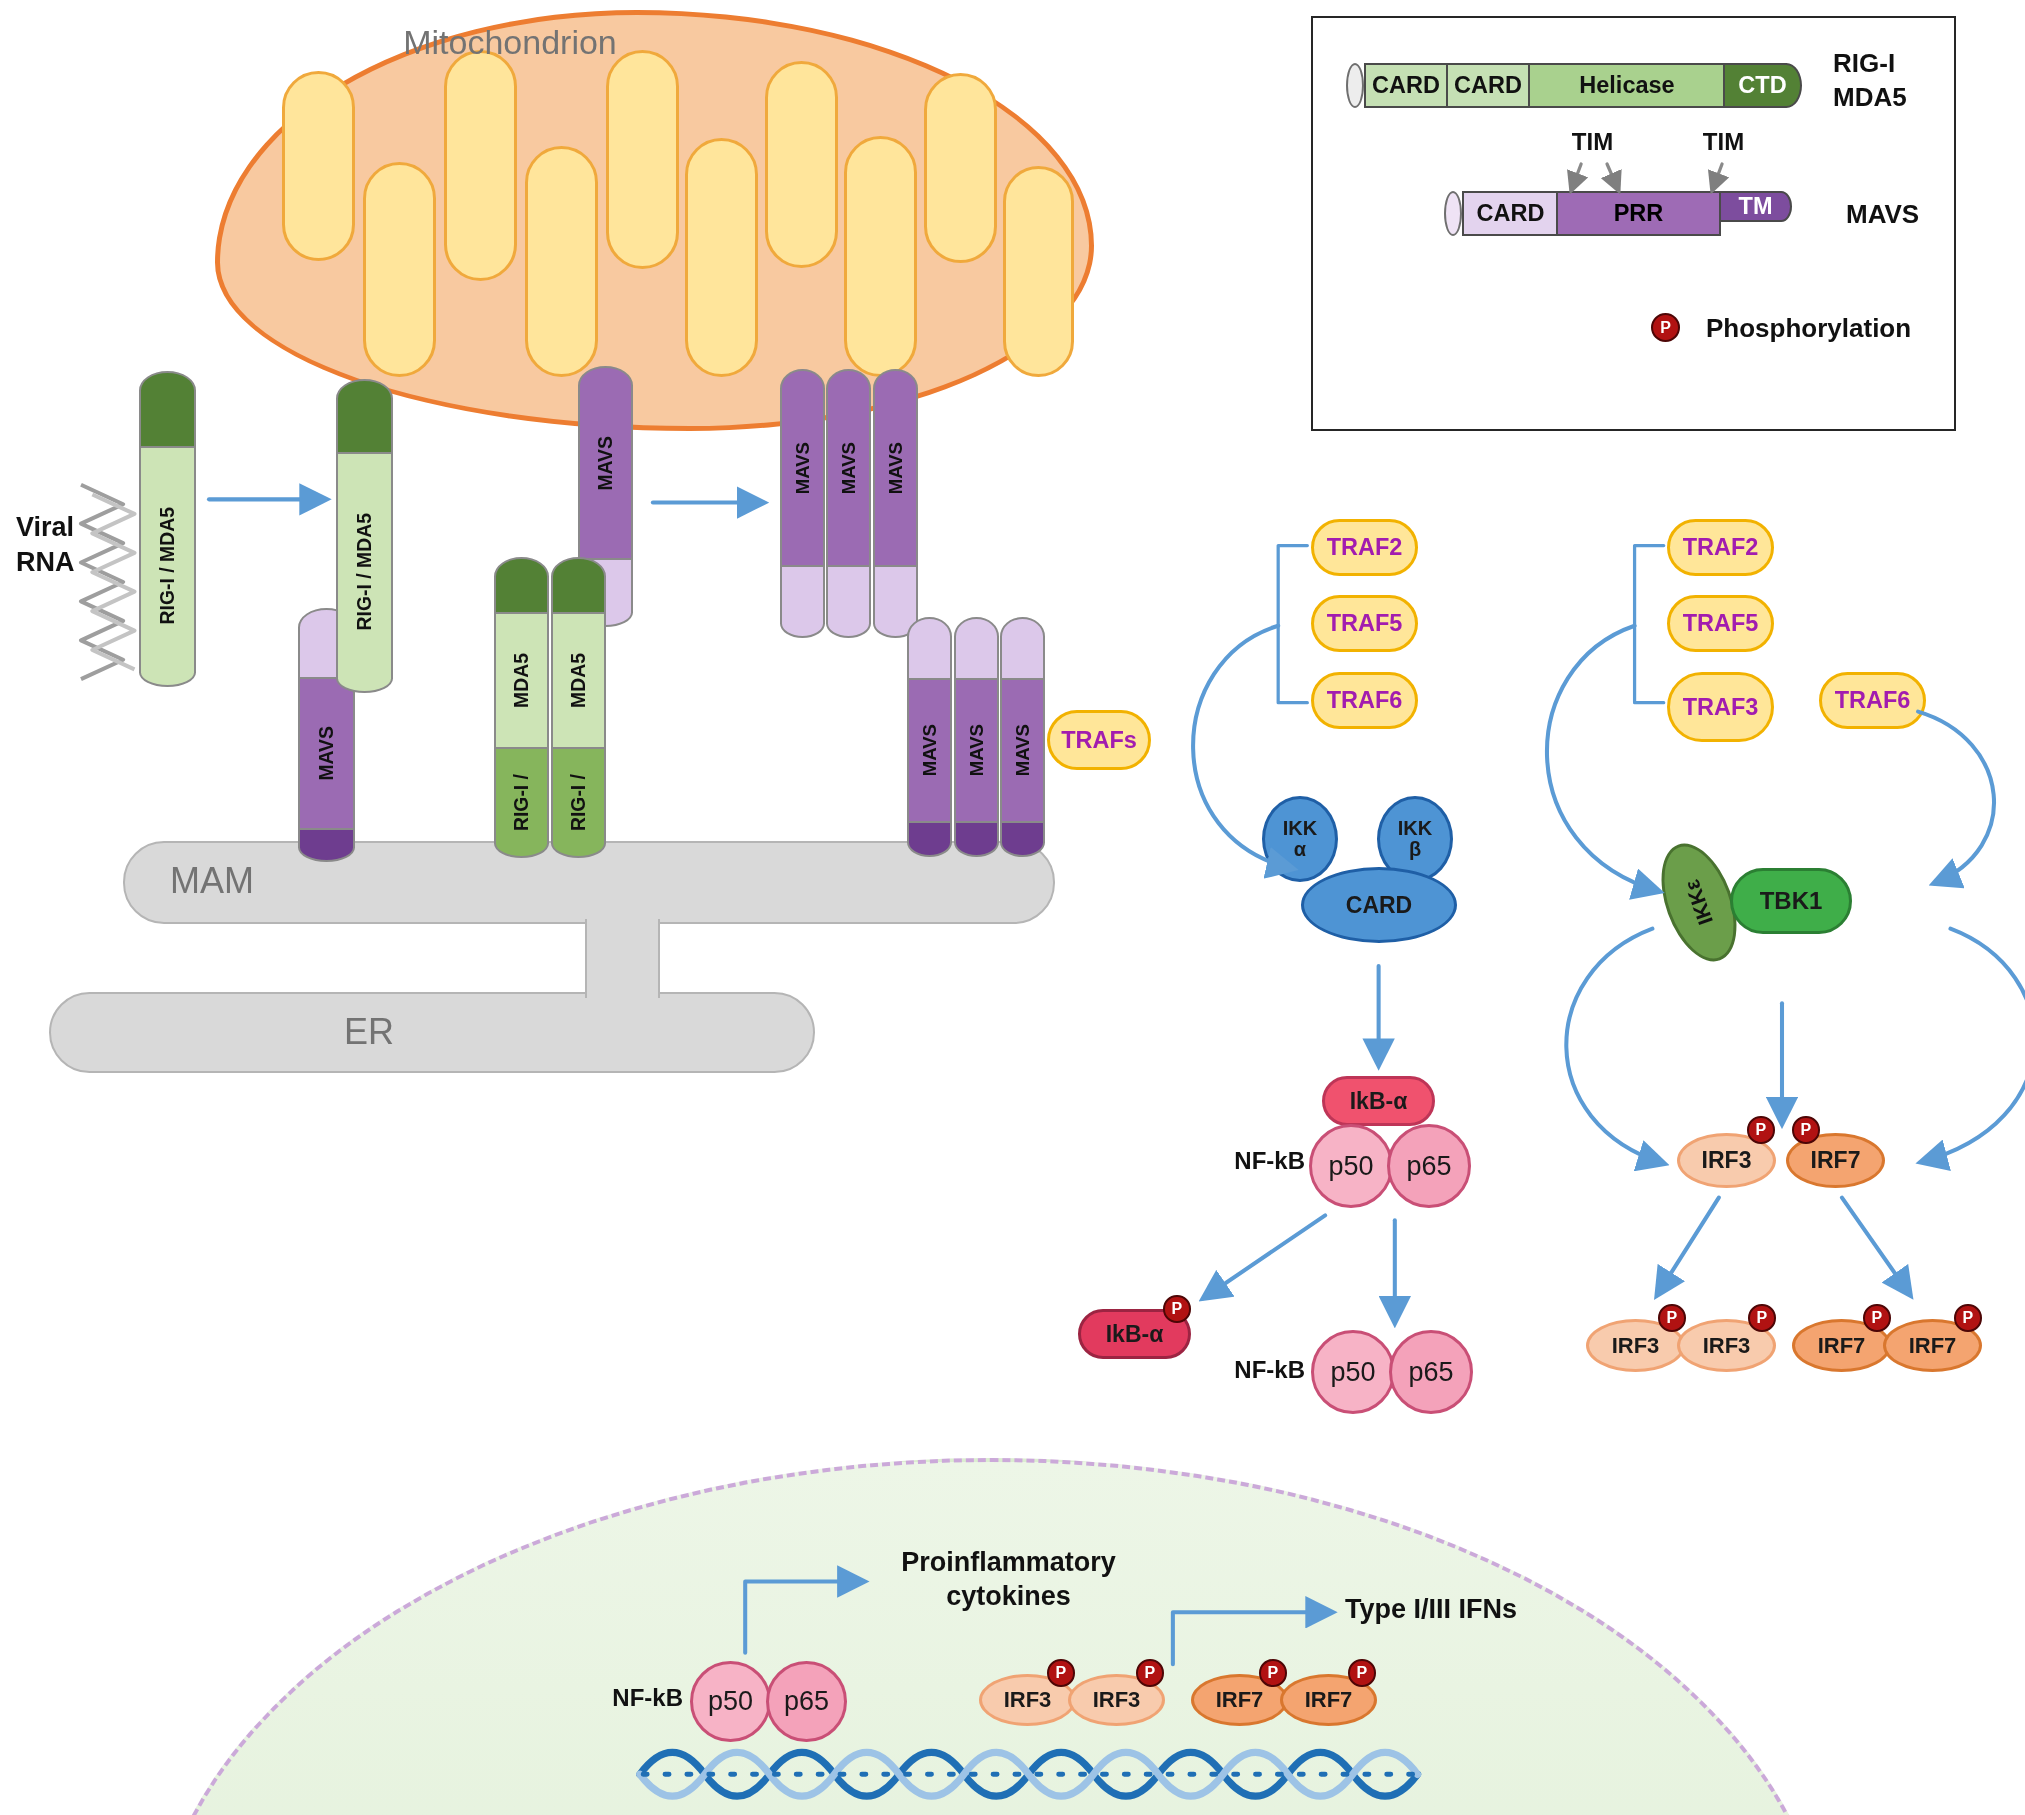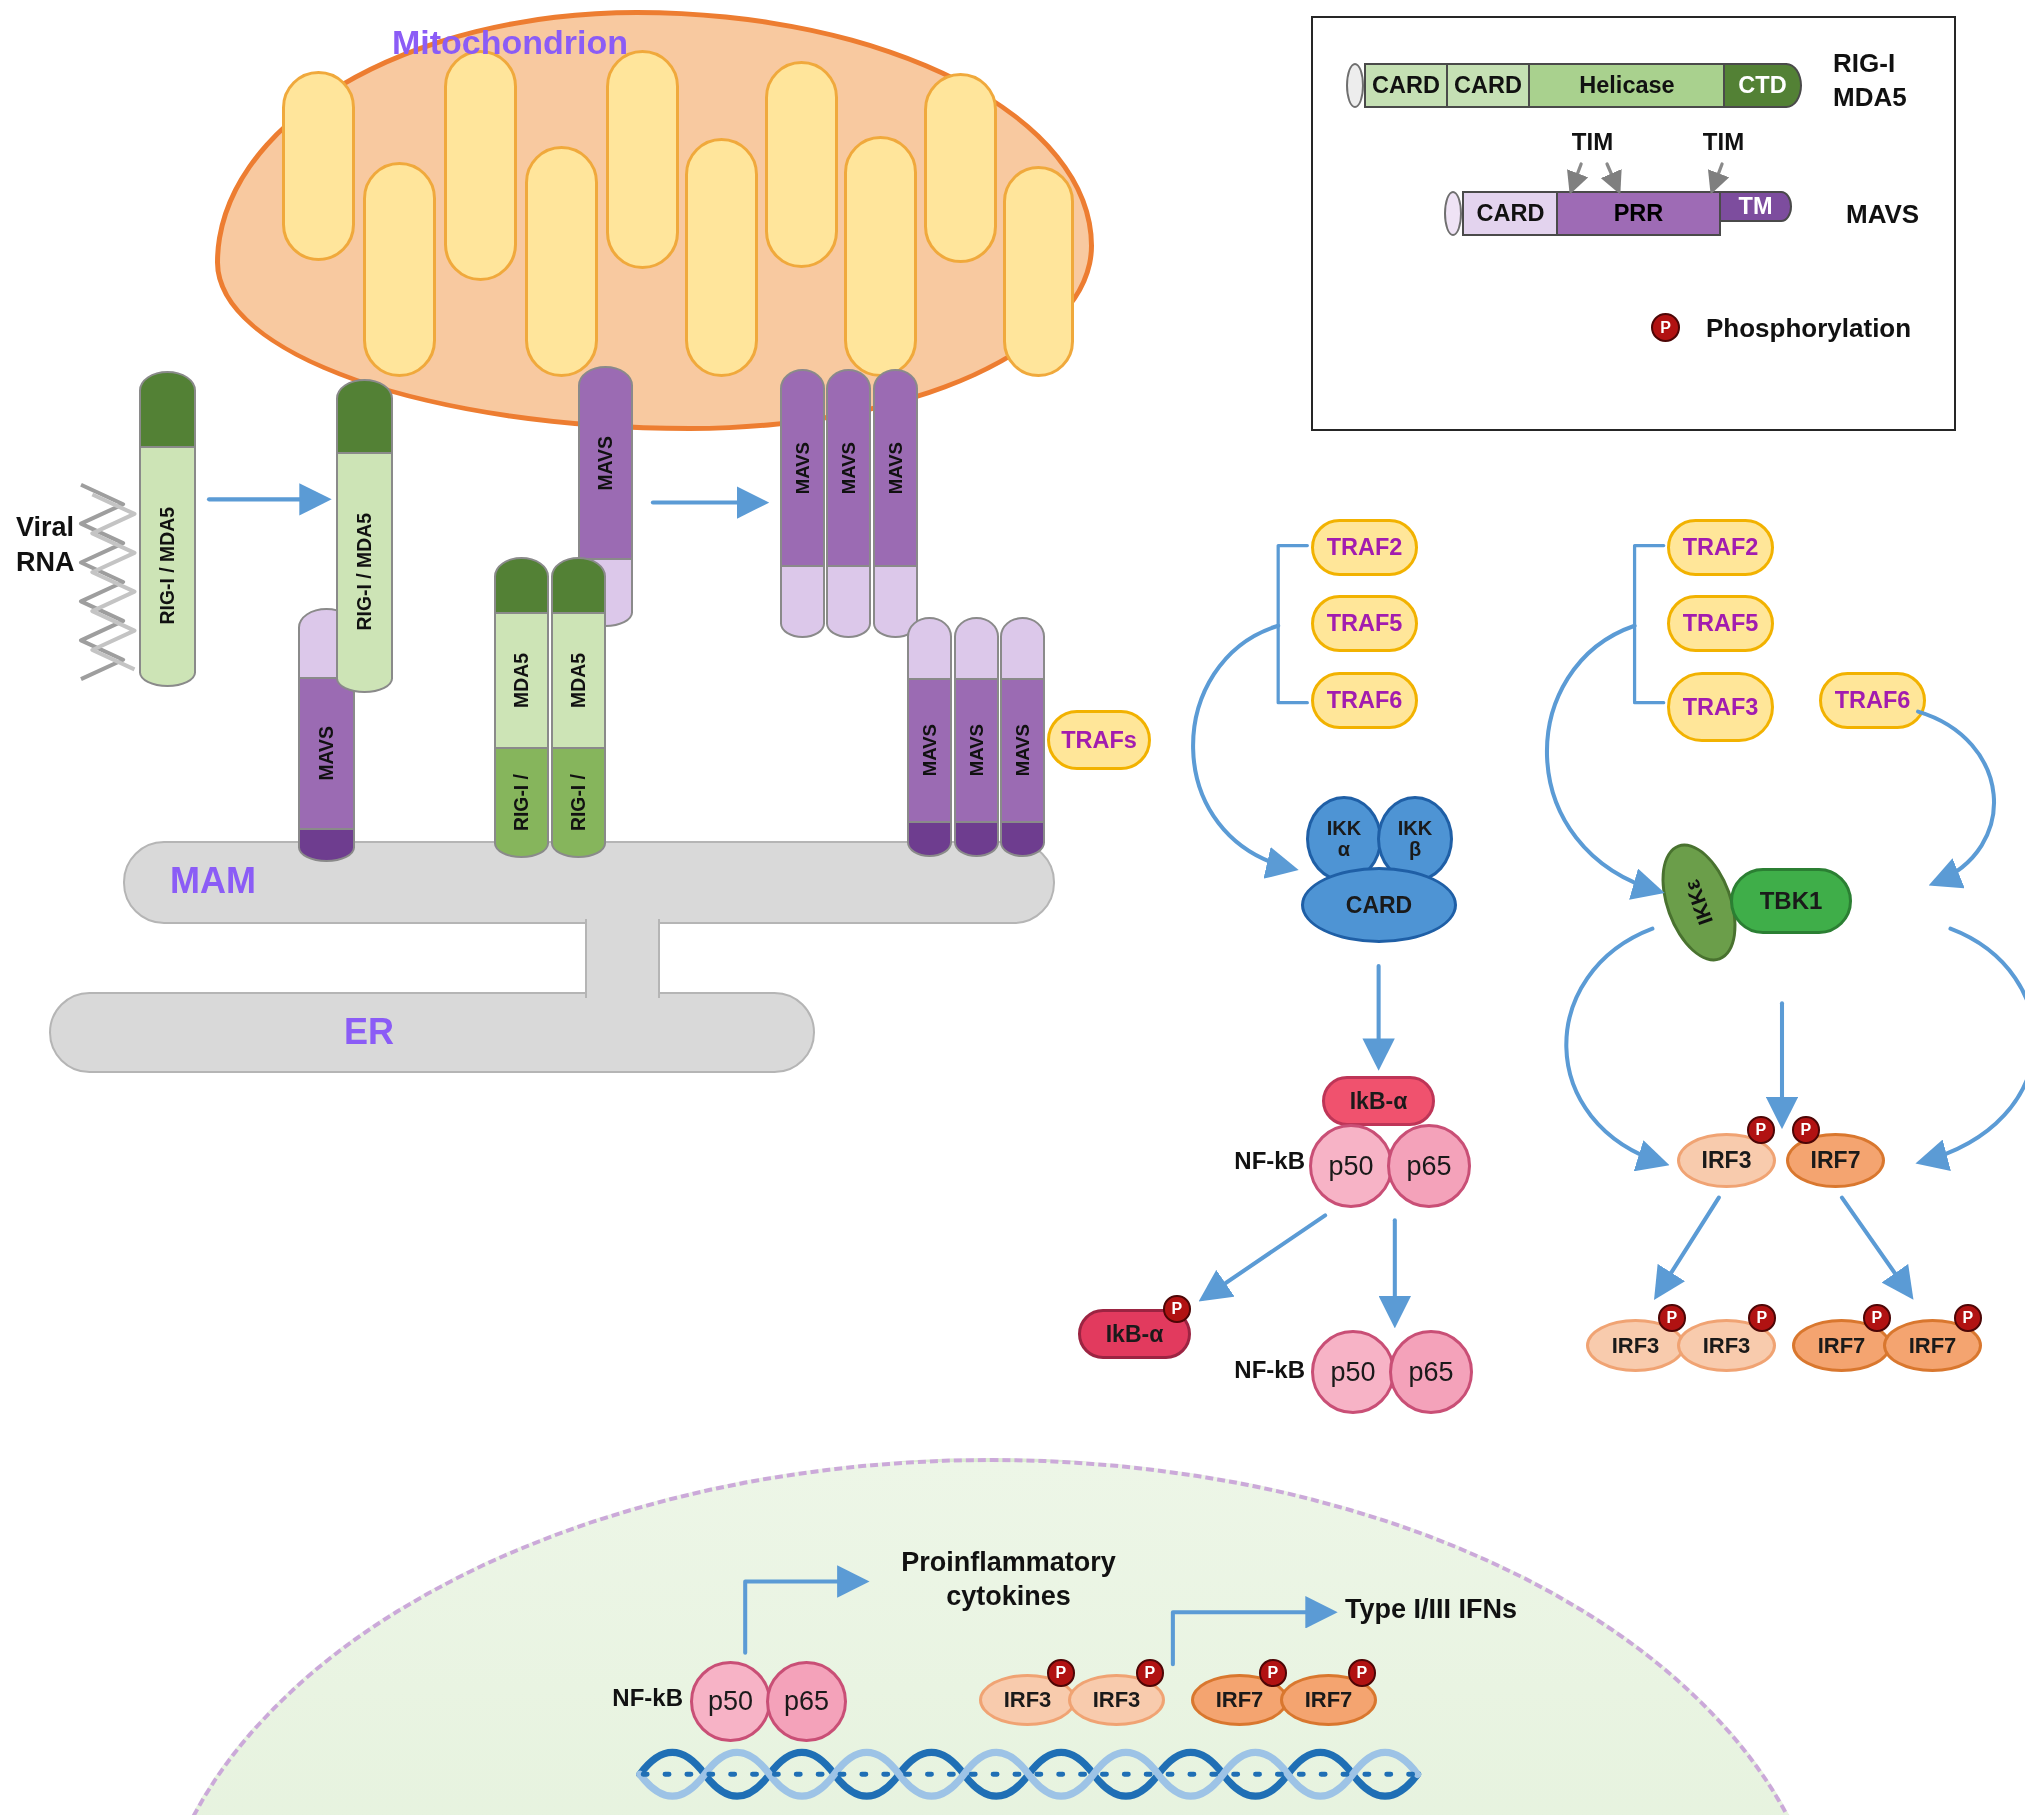--- a/index.html
+++ b/index.html
@@ -1,20 +1,20 @@
 <!DOCTYPE html>
 <html style="font-size:13px"><head>
 <meta charset="utf-8">
 <style>
   *{margin:0;padding:0;box-sizing:border-box}
   html,body{width:2025px;height:1816px;background:#fff;font-family:"Liberation Sans",sans-serif}
   #canvas{position:relative;width:2025px;height:1816px;overflow:hidden;background:#fff}
   .abs{position:absolute}
   .cbox{position:absolute;display:flex;align-items:center;justify-content:center;text-align:center;color:#1a1a1a}
-  .olabel{position:absolute;font-size:36px;font-weight:700;color:#8b5cf6}
+  .olabel{position:absolute;font-size:36px;font-weight:400;color:#737373}
   .note{position:absolute;font-weight:700;color:#111}
   .traf{position:absolute;display:flex;align-items:center;justify-content:center;background:#FFE699;border:3.2px solid #F2B200;border-radius:809px;font-weight:700;font-size:23.5px;color:#a21caf}
   .pc{position:absolute;display:flex;align-items:center;justify-content:center;background:#B11212;border:2.4px solid #4d0606;border-radius:50%;color:#fff;font-weight:700;font-size:16px;z-index:5}
   .oval{border-radius:50%}
   .rrect{border-radius:26px}
   .circle{border-radius:50%;font-weight:400;font-size:27px}
   .cyl{position:absolute;display:flex;flex-direction:column}
   .cyl-seg{position:relative;width:100%;display:flex;align-items:center;justify-content:center;border:2.4px solid #8A8A8A}
   .cyl-seg + .cyl-seg{margin-top:-2.4px}
   .seg-first{border-radius:50% 50% 0 0 / 19.4px 19.4px 0 0}
@@ -187,21 +187,21 @@
   <div class="traf" style="left:1311px;top:519px;width:107px;height:57px">
     <span>TRAF2</span>
     </div>
   <div class="traf" style="left:1311px;top:595px;width:107px;height:57px">
     <span>TRAF5</span>
     </div>
   <div class="traf" style="left:1311px;top:672px;width:107px;height:57px">
     <span>TRAF6</span>
     </div>
 
-  <div class="cbox oval" style="left:1306px;top:796px;width:76px;height:86px;background:#4E94D4;border:3.2px solid #1F5FA6;font-weight:700;font-size:20px">
+  <div class="cbox oval" style="left:1262px;top:796px;width:76px;height:86px;background:#4E94D4;border:3.2px solid #1F5FA6;font-weight:700;font-size:20px">
     <span style="width:47px;line-height:1.05">IKK α</span>
     </div>
   <div class="cbox oval" style="left:1377px;top:796px;width:76px;height:86px;background:#4E94D4;border:3.2px solid #1F5FA6;font-weight:700;font-size:20px">
     <span style="width:47px;line-height:1.05">IKK β</span>
     </div>
   <div class="cbox oval" style="left:1301px;top:867px;width:156px;height:76px;background:#4E94D4;border:3.2px solid #1F5FA6;font-weight:700;font-size:23px">
     <span>CARD</span>
     </div>
 
   <div class="cbox rrect" style="left:1322px;top:1076px;width:113px;height:50px;background:#F0526E;border:3.2px solid #BE3557;font-weight:700;font-size:23px">

